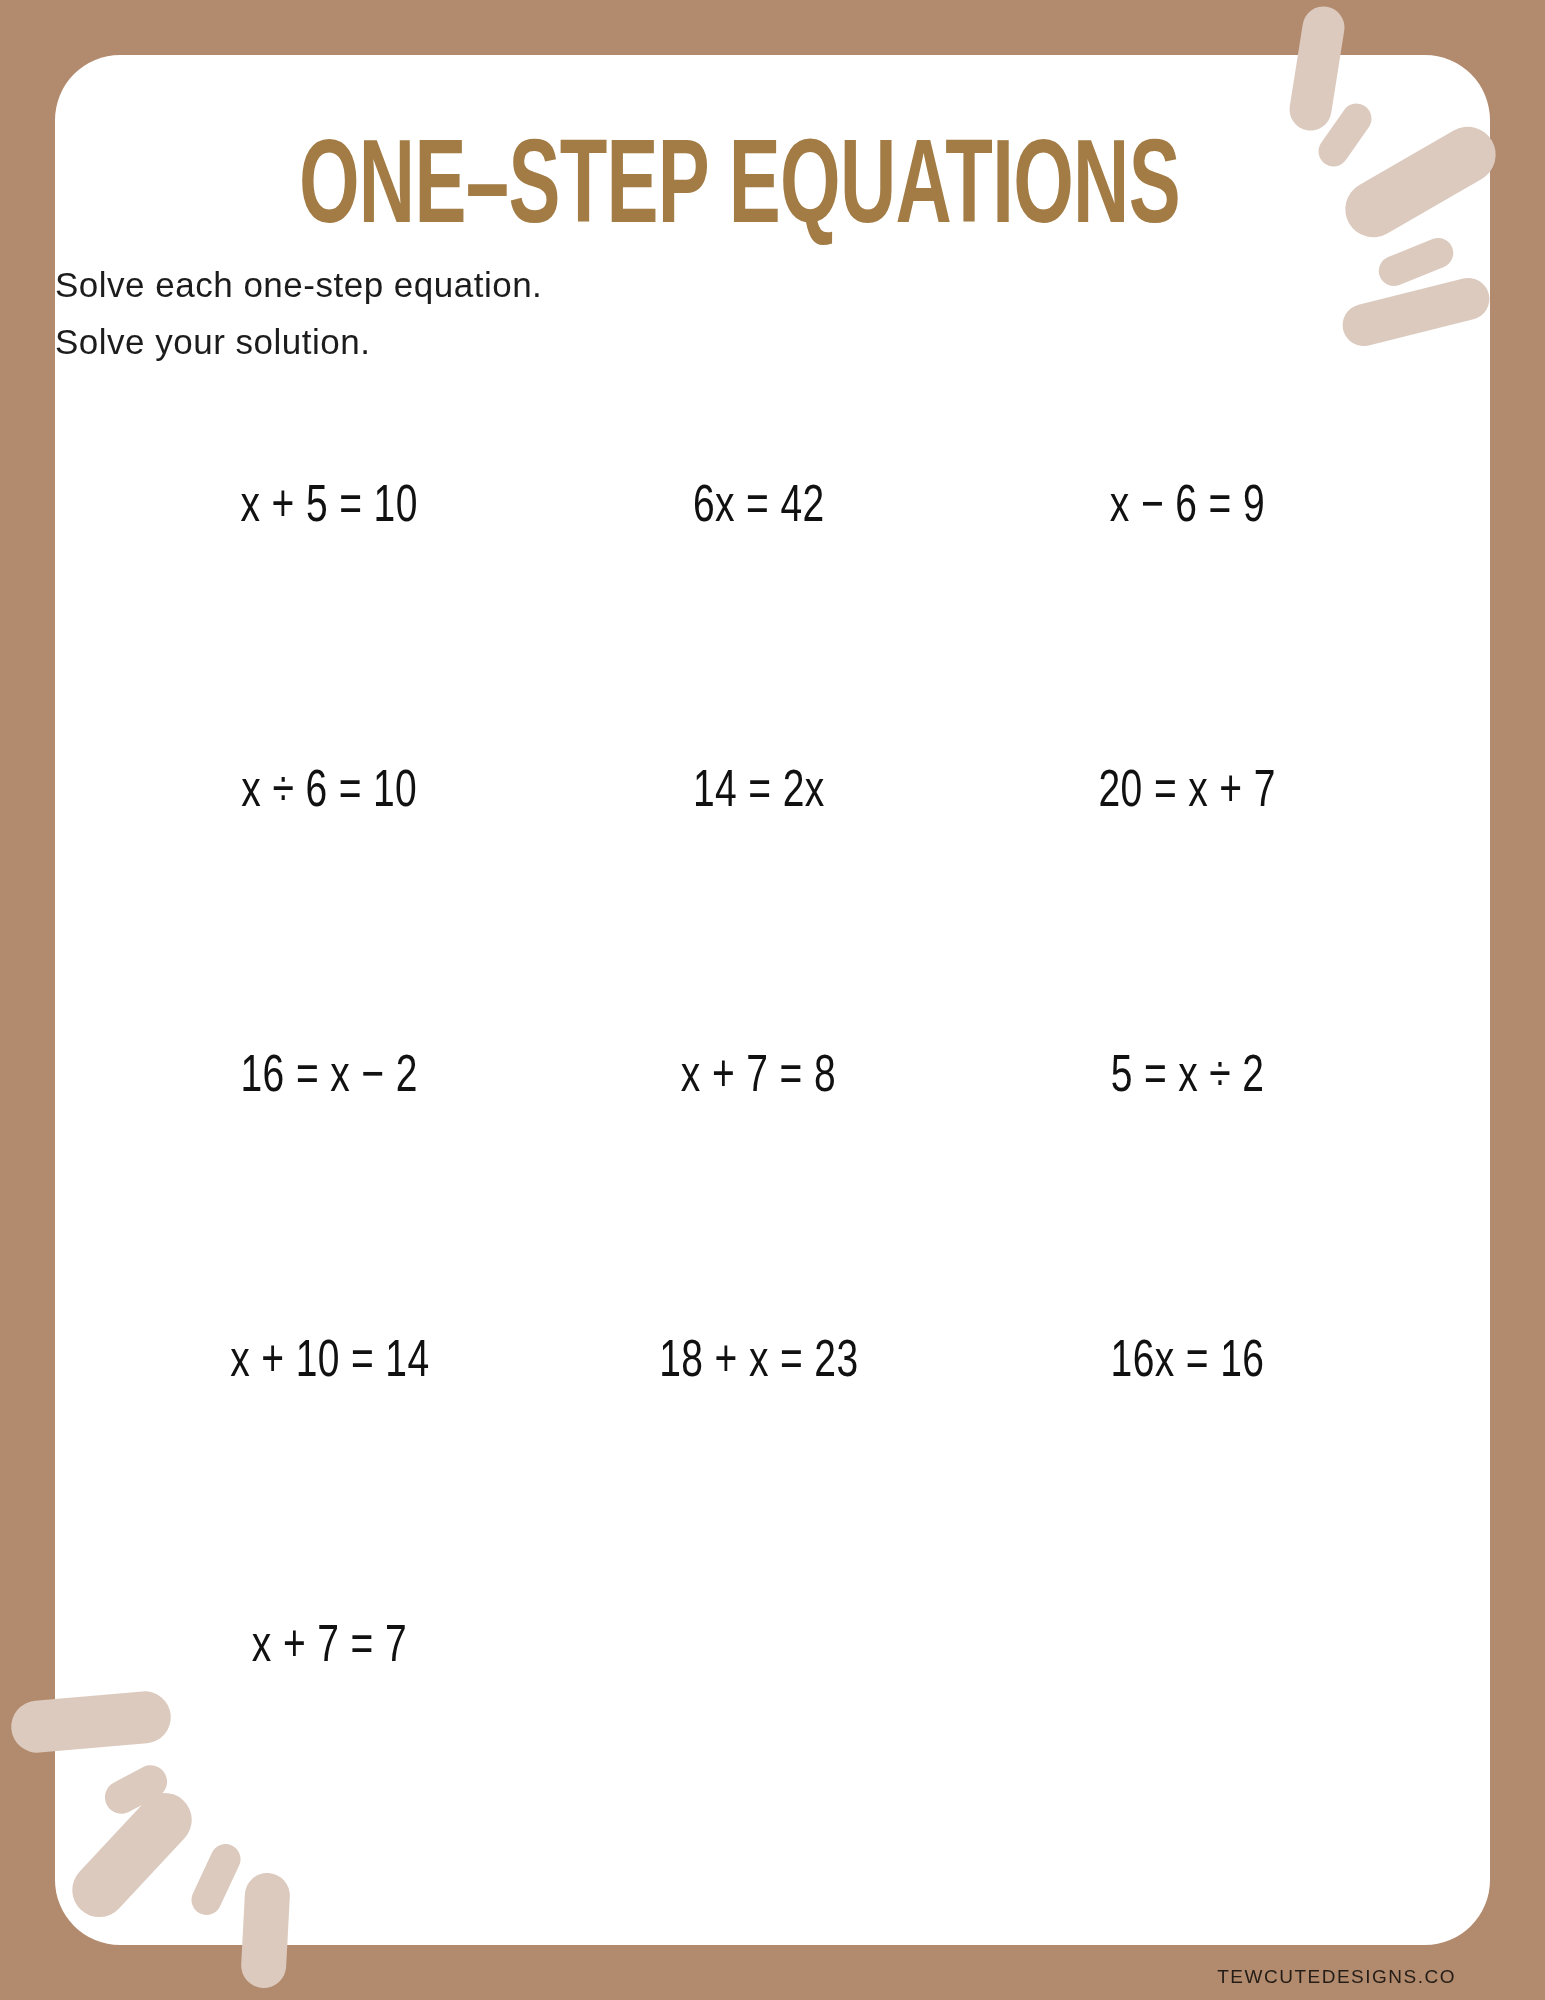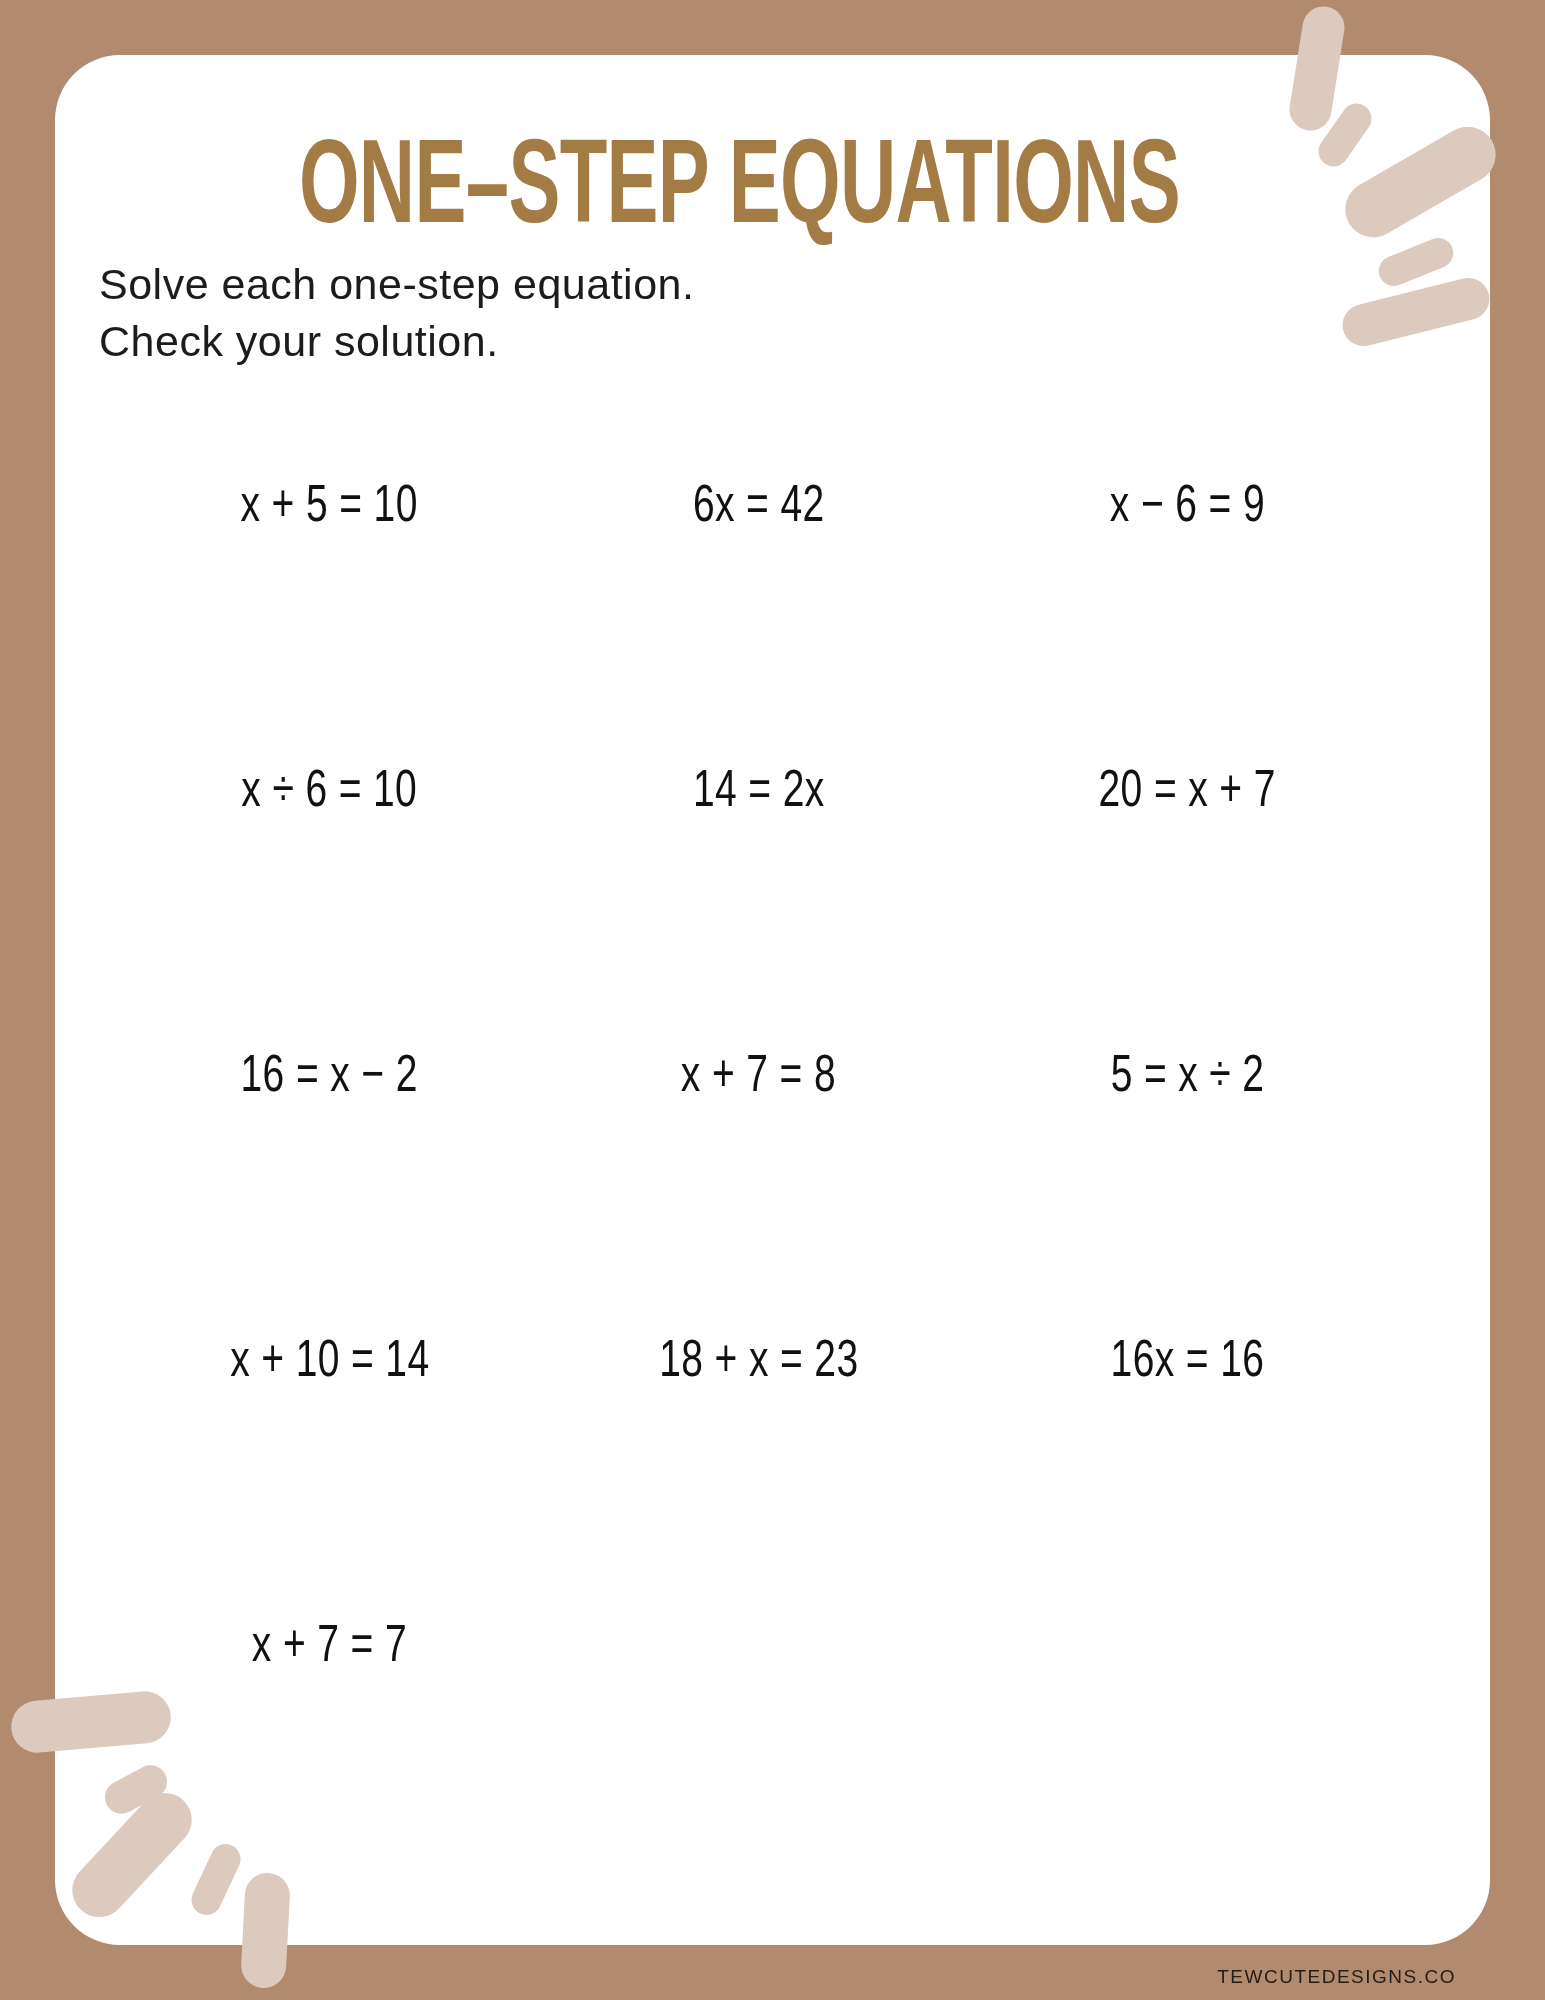--- a/index.html
+++ b/index.html
@@ -27,22 +27,22 @@
     text-align:left;
   }
   .title{
     font-size:118px;line-height:118px;font-weight:bold;
     color:var(--title);white-space:nowrap;
     transform:scaleX(0.66);transform-origin:50% 50%;
     letter-spacing:-1px;
   }
   .subtitle{
     margin-top:16px;
-    font-size:43px;line-height:57px;font-weight:normal;
-    color:var(--text);letter-spacing:0.5px;padding-left:44px;
+    font-size:35px;line-height:57px;font-weight:normal;
+    color:var(--text);letter-spacing:0.5px;
   }
   
   .equations-grid{
     position:absolute;left:115px;top:360px;width:1287px;height:1425px;
     display:grid;
     grid-template-columns:repeat(3,1fr);
     grid-template-rows:repeat(5,1fr);
   }
   .eq-cell{
     display:flex;align-items:center;justify-content:center;
@@ -94,21 +94,21 @@
     <span class="blob c2"></span>
     <span class="blob c3"></span>
     <span class="blob c4"></span>
     <span class="blob c5"></span>
   </div>
 
   <div class="header">
     <h1 class="title">ONE–STEP EQUATIONS</h1>
     <p class="subtitle">
       <span>Solve each one-step equation.</span><br>
-      <span>Check your solution.</span>
+      <span>Solve your solution.</span>
     </p>
   </div>
 
   <div class="equations-grid">
     <div class="eq-cell">
         <span class="eq-text">x + 5 = 10</span>
       </div>
     <div class="eq-cell">
         <span class="eq-text">6x = 42</span>
       </div>

